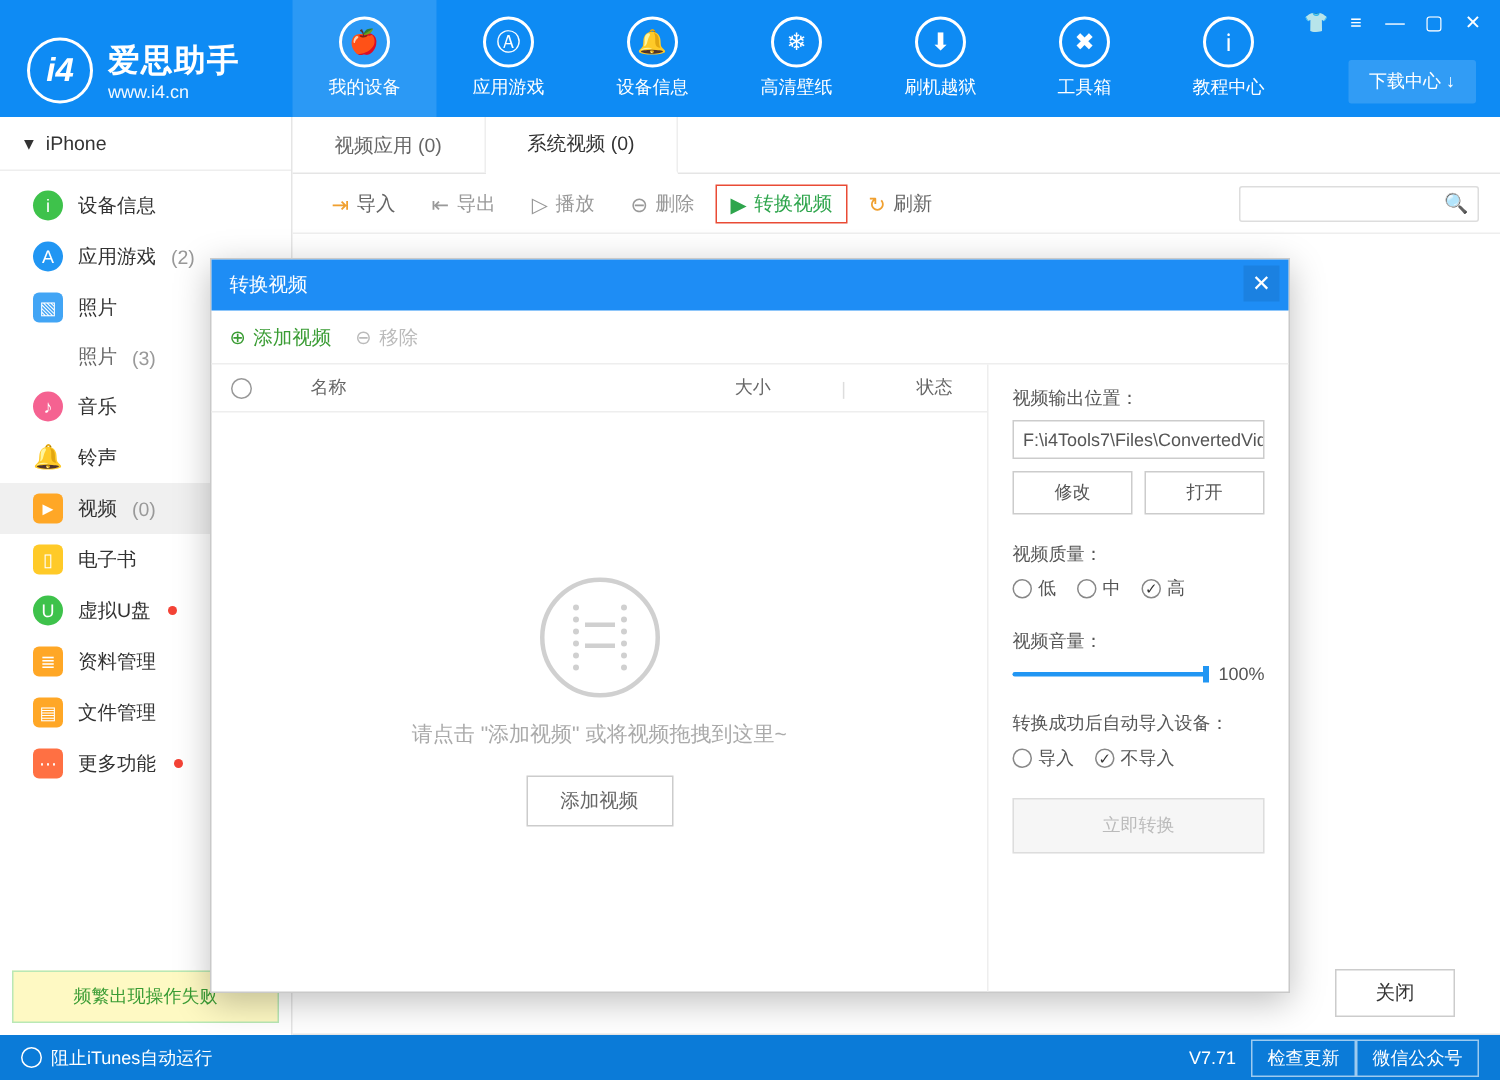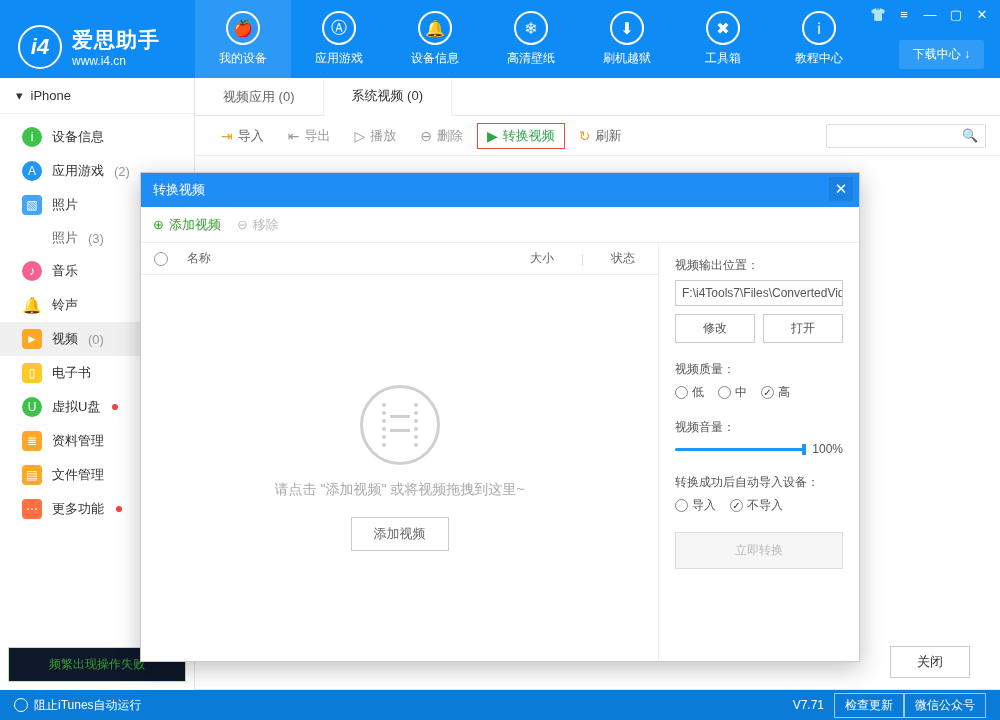--- a/index.html
+++ b/index.html
@@ -35,21 +35,21 @@
 .side-icon.green { background: #3ec24b; }
 .side-icon.blue { background: #2196f3; }
 .side-icon.lblue { background: #42a5f5; }
 .side-icon.pink { background: #f56291; }
 .side-icon.bell { background: none; color: #2196f3; font-size: 16px;}
 .side-icon.orange { background: #ffa726; }
 .side-icon.yellow { background: #ffca28; }
 .side-icon.red { background: #3ec24b; }
 .side-icon.teal { background: #ff7043; }
 .dot-ind { width: 6px; height: 6px; background: #f44336; border-radius: 50%; margin-left: 2px; }
-.side-banner { margin: 8px; padding: 8px; background: #0f172a; border: 1px solid #b9e8b5; color: #3a9c34; font-size: 12px; text-align: center; cursor: pointer; }
+.side-banner { margin: 8px; padding: 8px; background: #fef9c3; border: 1px solid #b9e8b5; color: #3a9c34; font-size: 12px; text-align: center; cursor: pointer; }
 
 
 .main { flex: 1; display: flex; flex-direction: column; border-bottom: 1px solid #e5e5e5;}
 .tabs { border-bottom: 1px solid #e5e5e5; display: flex; height: 38px; }
 .tab { padding: 0 28px; display: flex; align-items: center; font-size: 13px; cursor: pointer; border-right: 1px solid #eee; color: #666; }
 .tab.active { color: #333; background: #fff; border-bottom: 2px solid #fff; margin-bottom: -1px; }
 .toolbar { height: 40px; border-bottom: 1px solid #eee; display: flex; align-items: center; padding: 0 16px; gap: 4px; position: relative; }
 .tool-btn { display: flex; align-items: center; gap: 5px; padding: 4px 10px; font-size: 13px; color: #999; cursor: pointer; }
 .tool-btn.enabled { color: #666; }
 .tool-btn.highlight { border: 1.5px solid #e94b35; color: #2ea54c; padding: 3px 9px; }
@@ -59,21 +59,21 @@
 
 .dialog { position: absolute; top: 172px; left: 140px; width: 720px; height: 490px; background: #fff; border: 1px solid #c9c9c9; box-shadow: 0 6px 22px rgba(0,0,0,.25); display: flex; flex-direction: column; }
 .dlg-title { background: #1e8df5; color: #fff; height: 34px; display: flex; align-items: center; padding: 0 12px; font-size: 13px; position: relative; }
 .dlg-close { position: absolute; right: 6px; top: 4px; width: 24px; height: 24px; background: rgba(0,0,0,.08); display: flex; align-items: center; justify-content: center; cursor: pointer; font-size: 15px; }
 .dlg-toolbar { height: 36px; border-bottom: 1px solid #eee; display: flex; align-items: center; padding: 0 12px; gap: 16px; font-size: 13px; }
 .dlg-tool { display: flex; align-items: center; gap: 5px; cursor: pointer; }
 .dlg-tool.add { color: #3a9c34; }
 .dlg-tool.dis { color: #bbb; }
 .dlg-body { flex: 1; display: flex; min-height: 0; }
 .dlg-left { flex: 1; display: flex; flex-direction: column; border-right: 1px solid #eee; }
-.list-header { height: 32px; border-bottom: 1px solid #eee; display: flex; align-items: center; font-size: 12px; color: #666; }
+.list-header { height: 32px; border-bottom: 1px solid #eee; display: flex; align-items: center; font-size: 12px; color: #666; gap: 20px; }
 .col-chk { width: 40px; display: flex; justify-content: center; }
 .chk { width: 14px; height: 14px; border: 1.5px solid #999; border-radius: 50%; }
 .col-name { flex: 1; padding-left: 6px; }
 .col-size { width: 70px; text-align: center; }
 .col-state { width: 70px; text-align: center; }
 .sep { color: #ddd; padding: 0 4px;}
 .empty-area { flex: 1; display: flex; flex-direction: column; align-items: center; justify-content: center; color: #aaa; }
 .film-ico { width: 80px; height: 80px; border: 3px solid #d0d0d0; border-radius: 50%; display: flex; align-items: center; justify-content: center; margin-bottom: 16px; }
 .film-inner { width: 36px; height: 44px; border-left: 4px dotted #d0d0d0; border-right: 4px dotted #d0d0d0; position: relative; }
 .film-inner::before, .film-inner::after { content:''; position:absolute; left:4px; right:4px; height:3px; background:#d0d0d0;}

